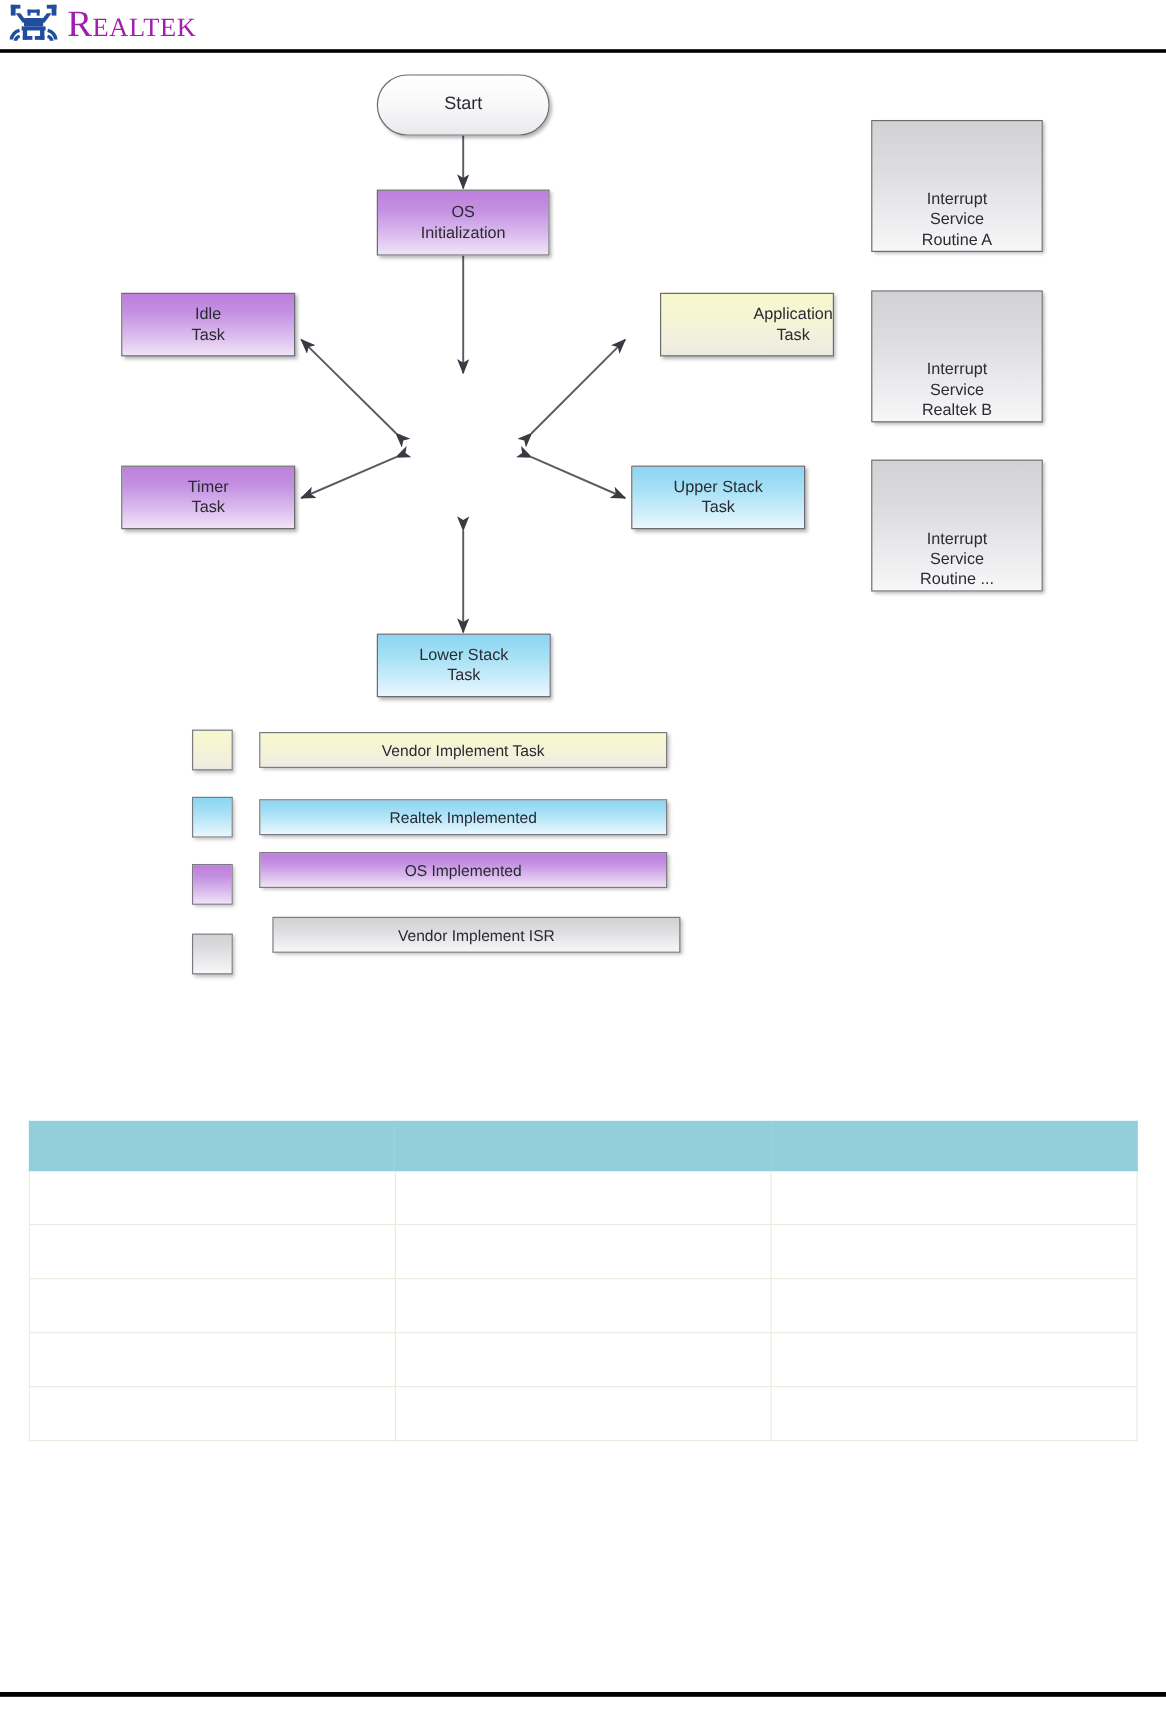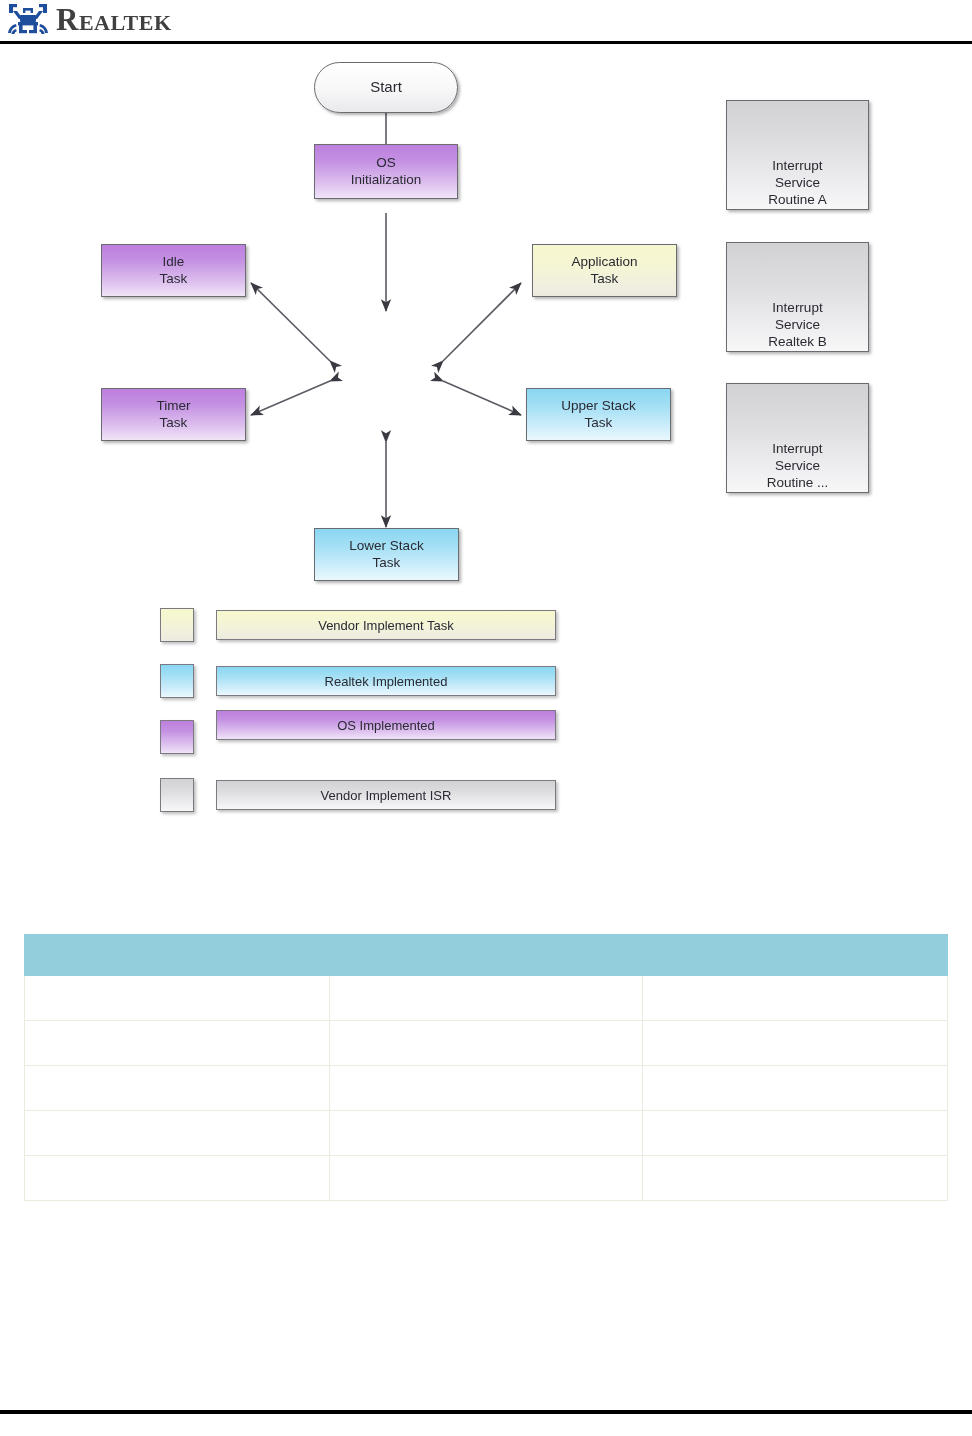--- a/index.html
+++ b/index.html
@@ -25,24 +25,24 @@
   #logo-mark {
     position: absolute;
     left: 6px; top: 2px;
     width: 44px; height: 38px;
   }
   #logo-wordmark {
     position: absolute;
     left: 56px; top: 2px;
     font-family: "Liberation Serif", serif;
     font-size: 31px;
-    font-weight: bold;
+    font-weight: normal;
     font-variant: small-caps;
     letter-spacing: 0.5px;
-    color: #404040;
+    color: #a21caf;
     line-height: 36px;
     white-space: nowrap;
   }
   #header-rule {
     position: absolute;
     left: 0; top: 41px;
     width: 972px; height: 3px;
     background: #000000;
   }
 
@@ -213,21 +213,21 @@
       <line x1="443" y1="336" x2="521" y2="370" marker-end="url(#ah)" marker-start="url(#ah)"></line>
 
       <line x1="386" y1="397" x2="386" y2="482" marker-end="url(#ah)" marker-start="url(#ah)"></line>
     </g>
   </svg>
 
   <div class="node node-start" style="left:314px; top:17px; width:144px; height:51px;">
     <span>Start</span>
   </div>
 
-  <div class="node fill-purple" style="left:314px; top:99px; width:144px; height:55px;">
+  <div class="node fill-purple" style="left:314px; top:113px; width:144px; height:55px;">
     <span>
       <span>OS</span><br>
       <span>Initialization</span>
     </span>
   </div>
 
 
   <div class="node fill-purple" style="left:101px; top:199px; width:145px; height:53px;">
     <span>
       <span>Idle</span><br>
@@ -235,21 +235,21 @@
     </span>
   </div>
 
   <div class="node fill-purple" style="left:101px; top:343px; width:145px; height:53px;">
     <span>
       <span>Timer</span><br>
       <span>Task</span>
     </span>
   </div>
 
-  <div class="node fill-yellow" style="left:532px; top:199px; width:145px; height:53px;">
+  <div class="node fill-yellow" style="left:550px; top:199px; width:145px; height:53px;justify-content:flex-end;">
     <span>
       <span>Application</span><br>
       <span>Task</span>
     </span>
   </div>
 
   <div class="node fill-blue" style="left:526px; top:343px; width:145px; height:53px;">
     <span>
       <span>Upper Stack</span><br>
       <span>Task</span>
@@ -299,21 +299,21 @@
       <div class="legend-bar fill-blue" style="top:621px;">Realtek Implemented</div>
     </div>
 
     <div class="legend-row">
       <div class="legend-swatch fill-purple" style="left:160px; top:675px;"></div>
       <div class="legend-bar fill-purple" style="top:665px;">OS Implemented</div>
     </div>
 
     <div class="legend-row">
       <div class="legend-swatch fill-gray" style="left:160px; top:733px;"></div>
-      <div class="legend-bar fill-gray" style="top:735px;">Vendor Implement ISR</div>
+      <div class="legend-bar fill-gray" style="top:719px;margin-left:11px;">Vendor Implement ISR</div>
     </div>
 
   </div>
 </div>
 
 <table id="data-table">
   <thead>
     <tr>
       <th style="width:33%"></th>
       <th style="width:34%"></th>

